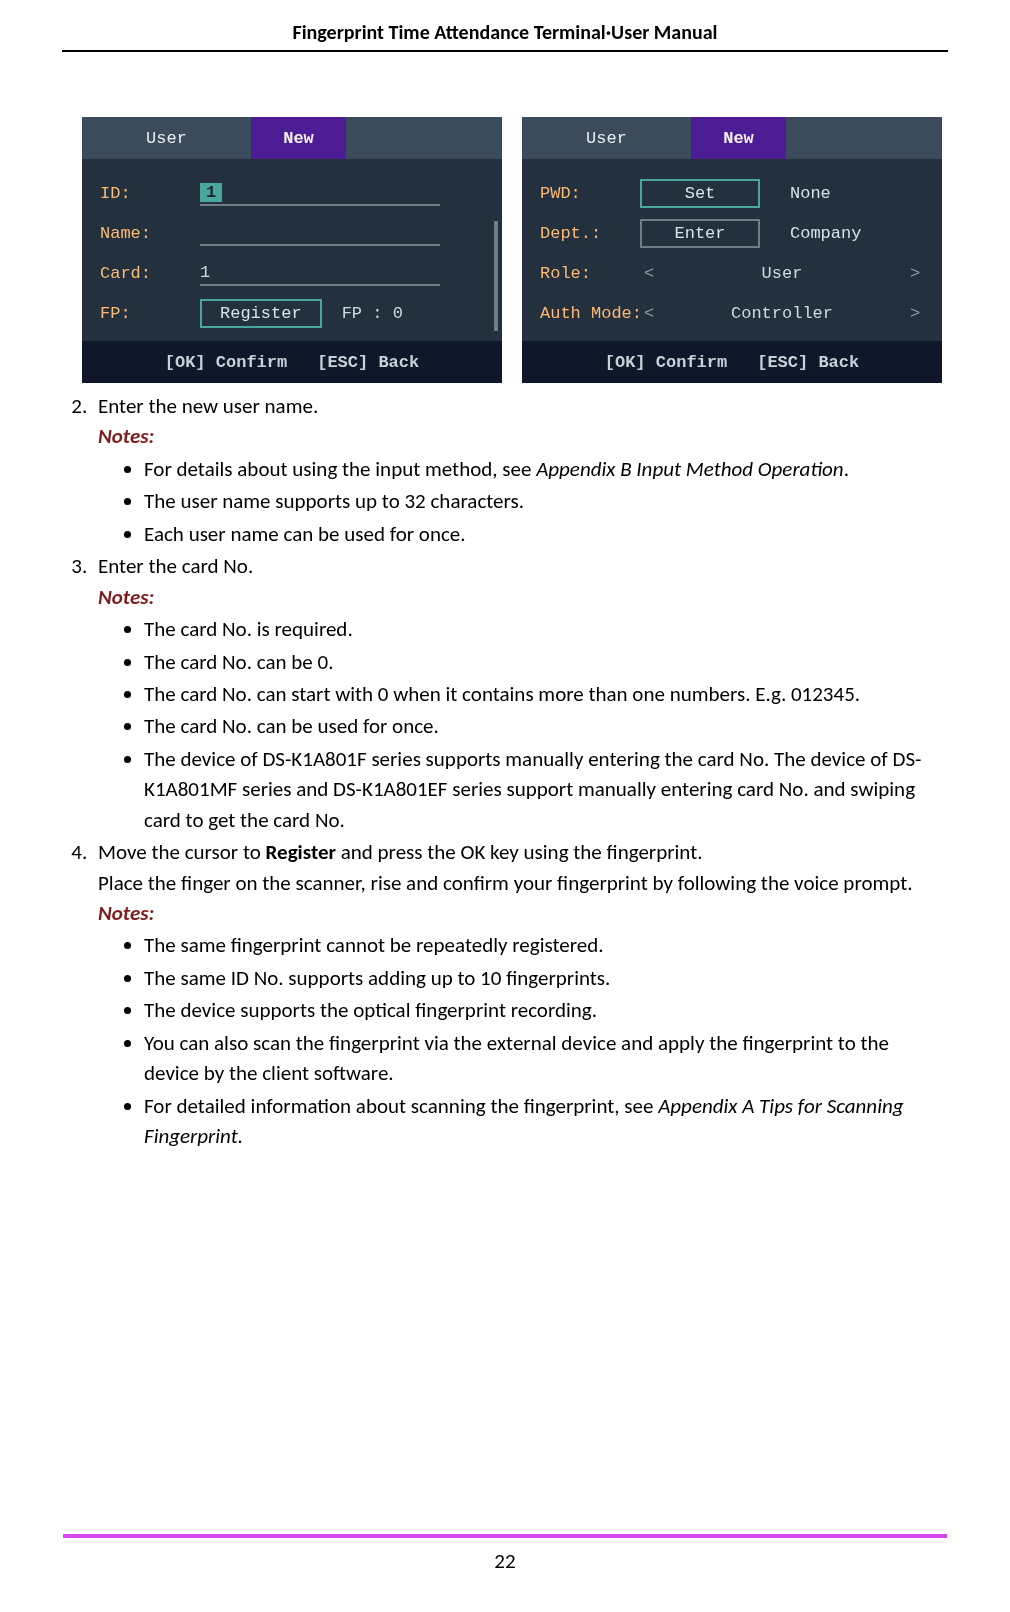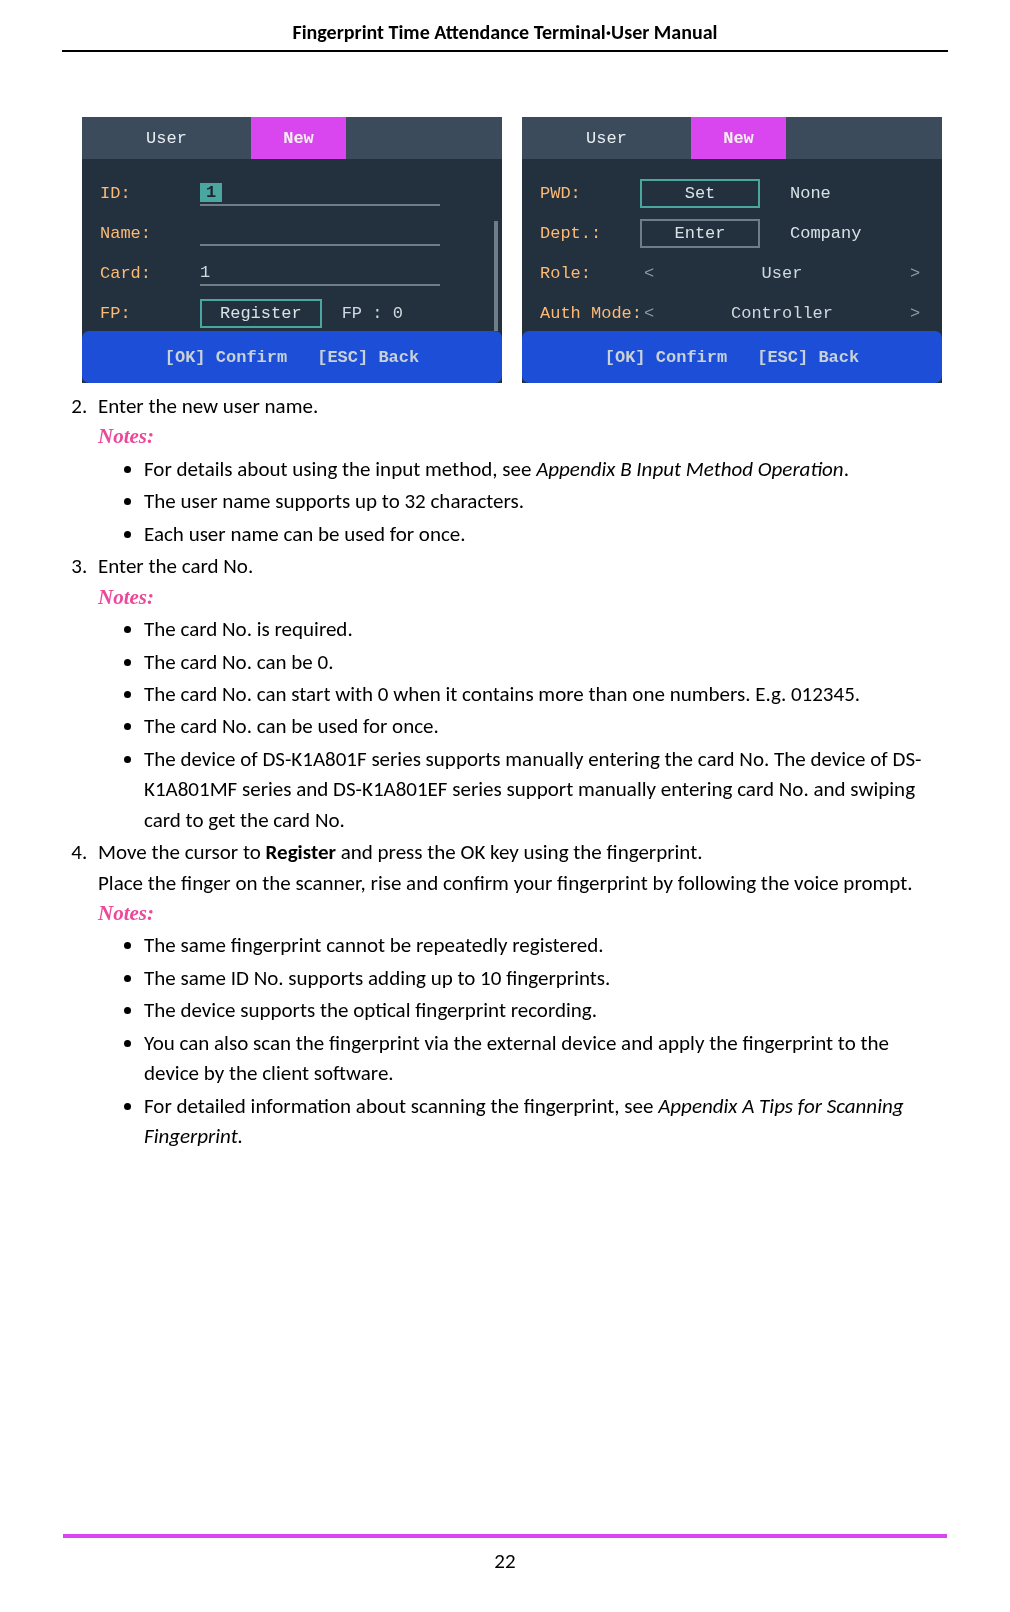--- a/index.html
+++ b/index.html
@@ -48,21 +48,21 @@
   .tab-user {
     flex: 1.3;
     background: #3b4b5c;
     color: #e8eef1;
     display: flex;
     align-items: center;
     justify-content: center;
   }
   .tab-new {
     width: 95px;
-    background: #d946ef;
+    background: #4c1d95;
     color: #f5f0ef;
     display: flex;
     align-items: center;
     justify-content: center;
     font-weight: bold;
   }
   .tab-rest {
     flex: 1.2;
     background: #3b4b5c;
   }
@@ -106,29 +106,28 @@
     box-sizing: border-box;
   }
   .btn-grey {
     border: 2px solid #6f7d86;
   }
   .vstatic { color: #d8e3e7; width: 90px; text-align: left; }
   .arrow { color: #8f9ea8; width: 18px; text-align: center; }
   .statusbar {
     position: absolute;
     bottom: 0; left: 0; right: 0;
-    height: 52px;
-    background: #1d4ed8;
+    height: 42px;
+    background: #0f172a;
     color: #c7d1d8;
     display: flex;
     align-items: center;
     justify-content: center;
     gap: 30px;
     font-weight: bold;
-    border-radius: 7px;
   }
   .scrollhint {
     position: absolute;
     right: 4px;
     top: 62px;
     width: 4px;
     height: 110px;
     background: #6f7d86;
   }
   .content {
@@ -144,24 +143,23 @@
   ol.top > li { padding-left: 6px; margin-bottom: 2px; }
   ul.bul {
     list-style: disc;
     padding-left: 46px;
     margin: 2px 0 2px 0;
   }
   ul.bul li { margin-bottom: 2px; }
   .notes {
     font-style: italic;
     font-weight: bold;
-    color: #ec4899;
+    color: #7f1d1d;
     display: block;
     margin-left: 0;
-    font-family: Liberation Serif, serif;
   }
   .bold { font-weight: bold; }
   .italic { font-style: italic; }
   .page-number {
     position: absolute;
     bottom: 38px;
     left: 0; right: 0;
     text-align: center;
     font-size: 21px;
     border-top: 4px solid #d946ef;

